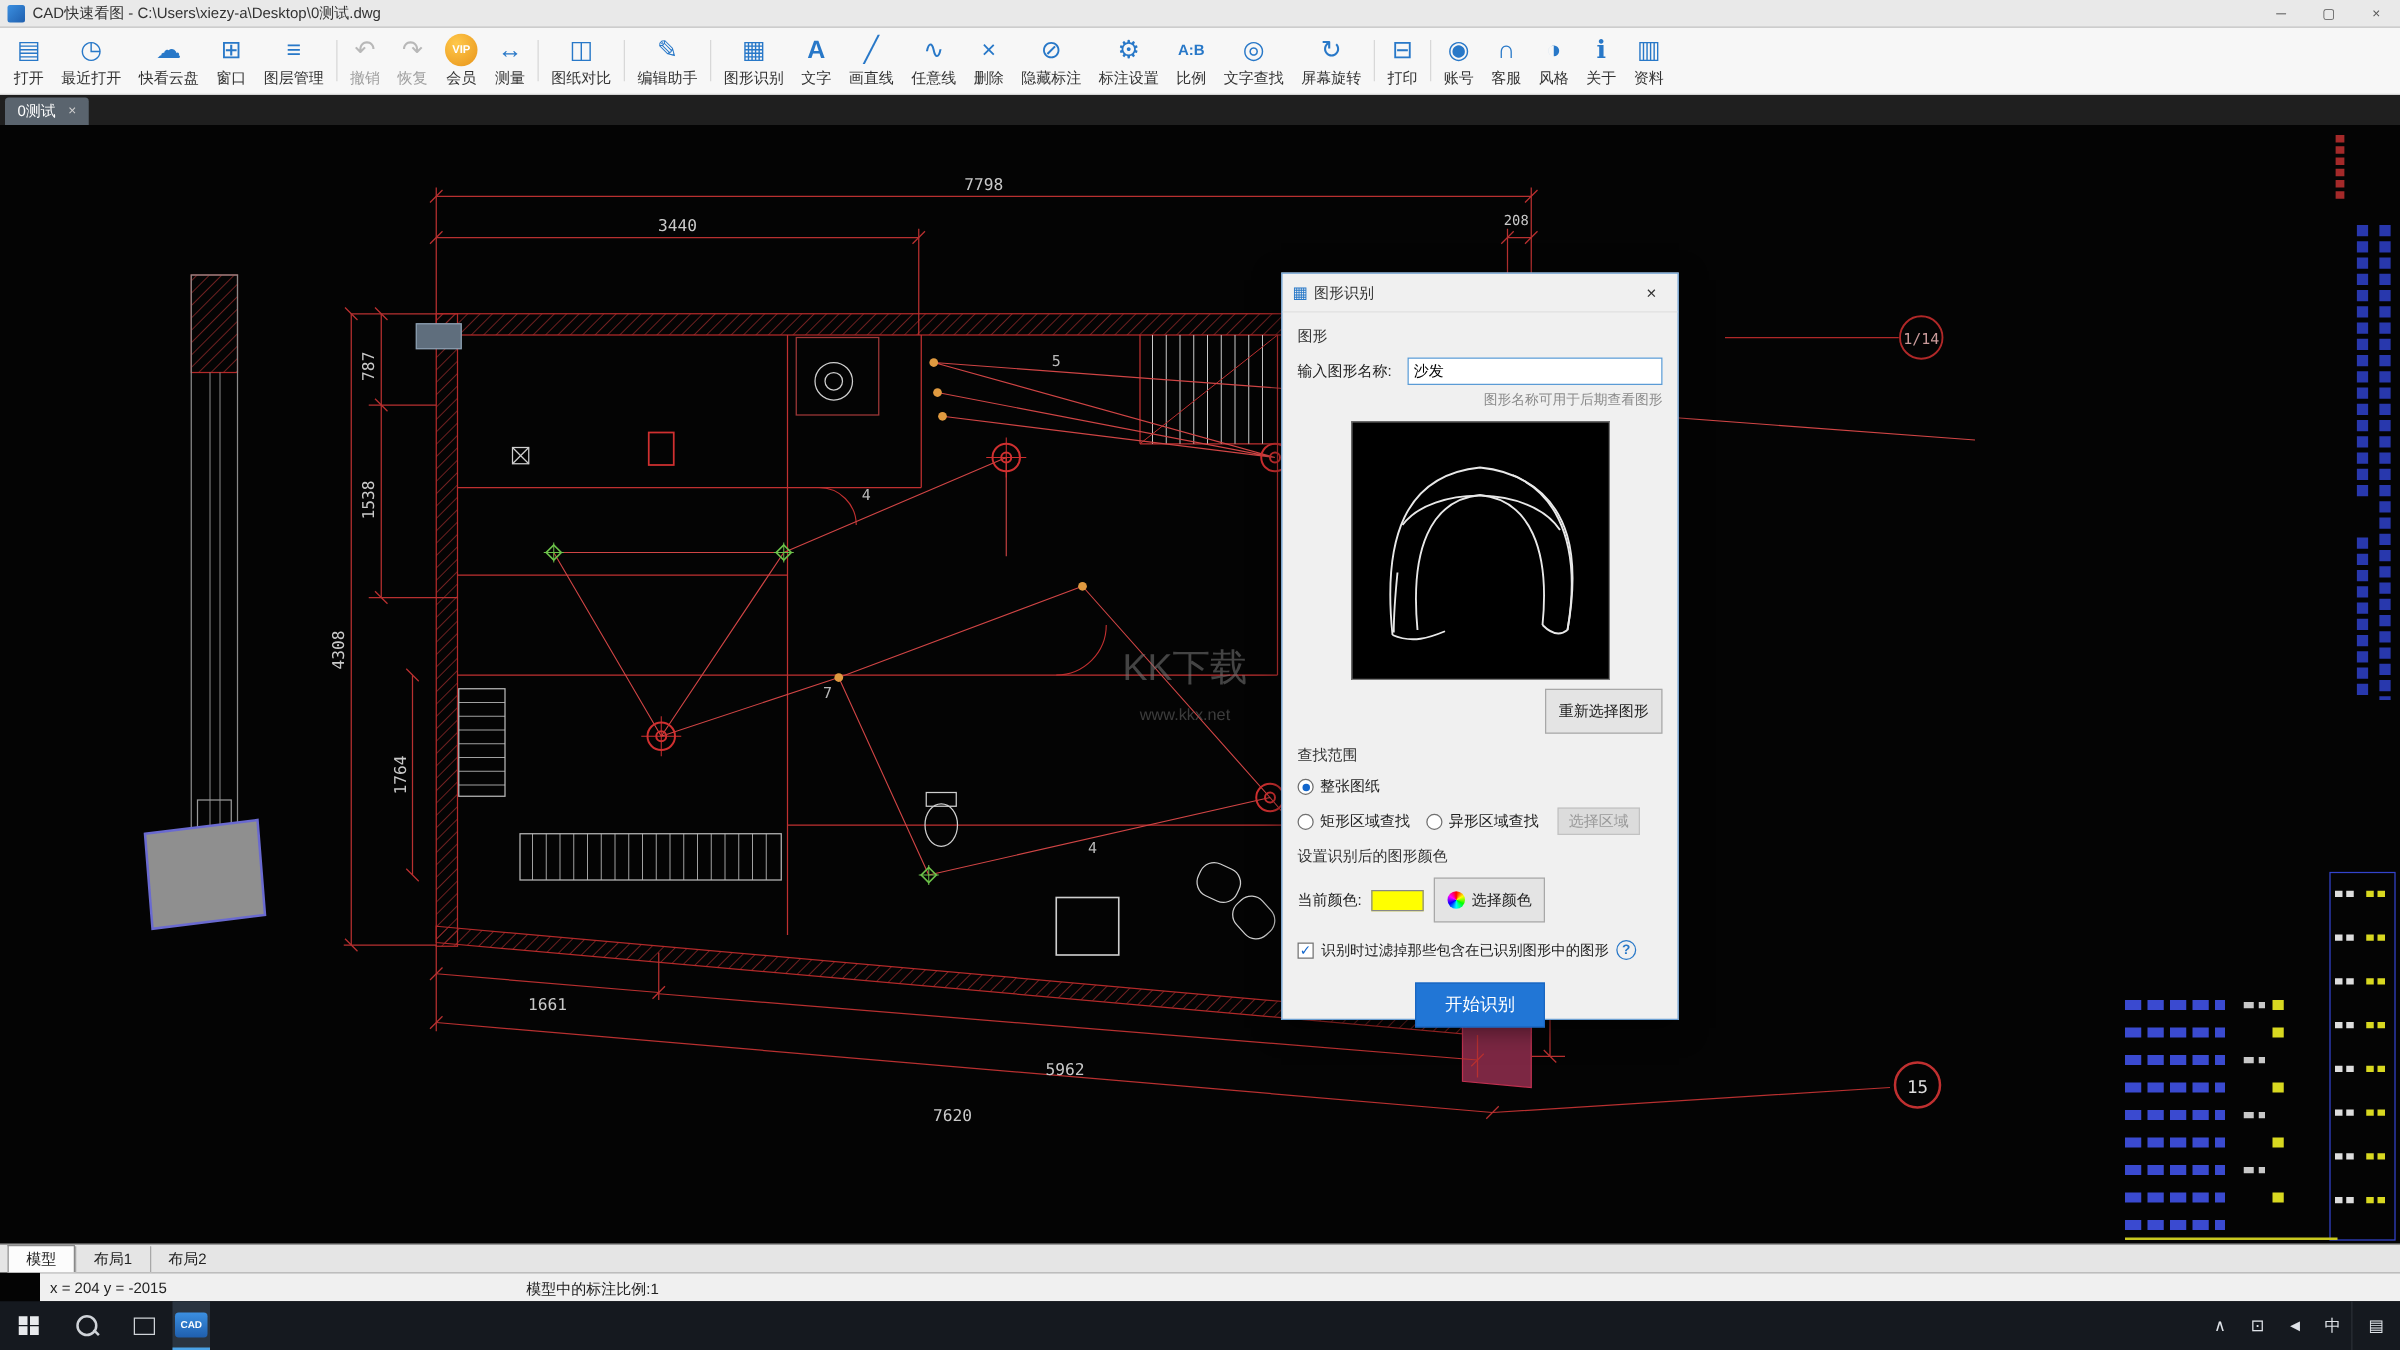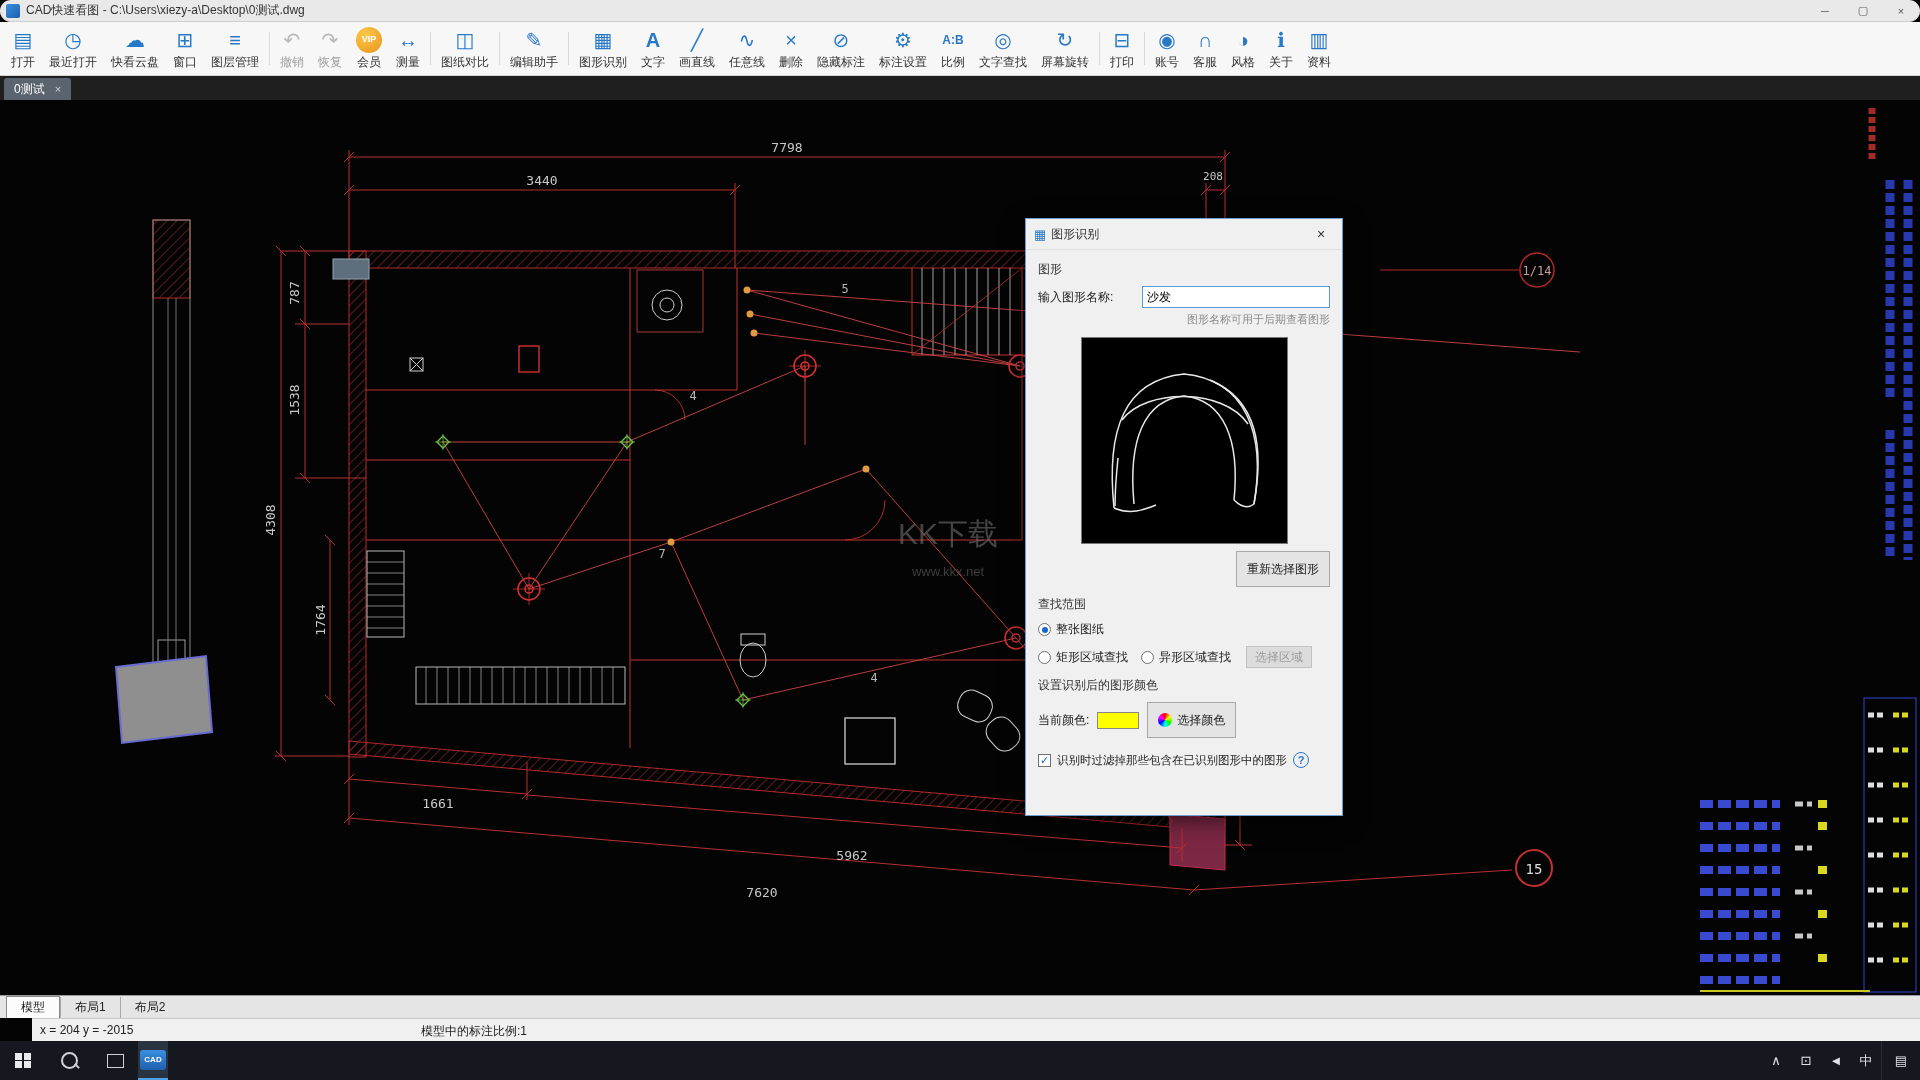--- a/index.html
+++ b/index.html
@@ -1,21 +1,21 @@
 <!DOCTYPE html>
 <html><head>
 <meta charset="utf-8">
 <style>
   html,body{margin:0;padding:0;width:1920px;height:1080px;overflow:hidden;
     font-family:"Liberation Sans","DejaVu Sans",sans-serif;background:#222;}
   #app{position:relative;width:1920px;height:1080px;background:#040404;}
 
   
   .titlebar{position:absolute;top:0;left:0;right:0;height:22px;background:#e9e9e9;
-    border-bottom:1px solid #cfcfcf;display:flex;align-items:center;padding-left:6px;box-sizing:border-box;border-radius:11px;}
+    border-bottom:1px solid #cfcfcf;display:flex;align-items:center;padding-left:6px;box-sizing:border-box;}
   .app-logo{width:14px;height:14px;background:linear-gradient(135deg,#3b8fe0,#1f5fae);border-radius:2px;margin-right:6px;flex:none;}
   .win-title{font-size:12px;color:#333;white-space:nowrap;}
   .win-controls{margin-left:auto;display:flex;height:100%;}
   .win-btn{width:38px;display:flex;align-items:center;justify-content:center;font-size:11px;color:#555;}
 
   
   .toolbar{position:absolute;top:22px;left:0;right:0;height:54px;background:#f7f7f7;
     border-bottom:1px solid #d4d4d4;display:flex;align-items:stretch;padding:2px 4px;box-sizing:border-box;}
   .tb-item{display:flex;flex-direction:column;align-items:center;justify-content:center;padding:0 7px;}
   .tb-glyph{height:26px;min-width:24px;display:flex;align-items:center;justify-content:center;
@@ -49,21 +49,21 @@
   .dialog{position:absolute;left:1025px;top:118px;width:318px;height:598px;background:#f0f0f0;
     border:1px solid #6b9fd2;box-shadow:0 6px 20px rgba(0,0,0,.55);box-sizing:border-box;
     font-size:12px;color:#222;}
   .dlg-title{height:30px;display:flex;align-items:center;padding:0 8px;border-bottom:1px solid #e0e0e0;}
   .dlg-icon{color:#2878c8;font-size:13px;margin-right:5px;}
   .dlg-title-text{font-size:12px;color:#333;}
   .dlg-close{margin-left:auto;font-size:14px;color:#333;width:26px;text-align:center;}
   .dlg-body{padding:2px 12px 10px;}
   .grp-label{margin-top:9px;color:#333;}
   .row{display:flex;align-items:center;}
-  .name-row{margin-top:8px;gap:16px;}
+  .name-row{margin-top:8px;}
   .name-row .lbl{width:88px;flex:none;}
   .name-input{flex:1;height:20px;border:1px solid #5a9bd5;background:#fff;font-size:12px;
     padding:0 4px;font-family:inherit;outline:none;}
   .hint{color:#8a8a8a;font-size:11px;text-align:right;margin-top:4px;}
   .preview{width:205px;height:205px;background:#000;border:1px solid #777;margin:10px auto 0;}
   .preview svg{width:100%;height:100%;display:block;}
   .reselect-row{text-align:right;margin-top:7px;}
   .btn{display:inline-flex;align-items:center;justify-content:center;background:#e4e4e4;
     border:1px solid #a8a8a8;font-size:12px;color:#222;height:24px;padding:17px 10px;font-family:inherit;}
   .btn.disabled{background:#dcdcdc;color:#9a9a9a;border-color:#c2c2c2;}
@@ -487,20 +487,23 @@
           <button class="btn color-btn" data-name="choose-color-button">
             <span class="wheel" data-name="color-wheel-icon"></span>
             <span data-name="choose-color-label">选择颜色</span>
           </button>
         </div>
         <div class="row check-row">
           <span class="checkbox" data-name="filter-checkbox">✓</span>
           <span class="lbl" data-name="filter-checkbox-label">识别时过滤掉那些包含在已识别图形中的图形</span>
           <span class="help" data-name="help-icon">?</span>
         </div>
+        <div class="start-row">
+          <button class="btn primary" data-name="start-recognition-button">开始识别</button>
+        </div>
       </div>
     </div>
   </div>
 
   <div class="layout-tabs" data-name="layout-tabbar">
 
       <div class="ltab active" data-name="layout-tab-model">
         <span data-name="layout-tab-label">模型</span>
       </div>
 

